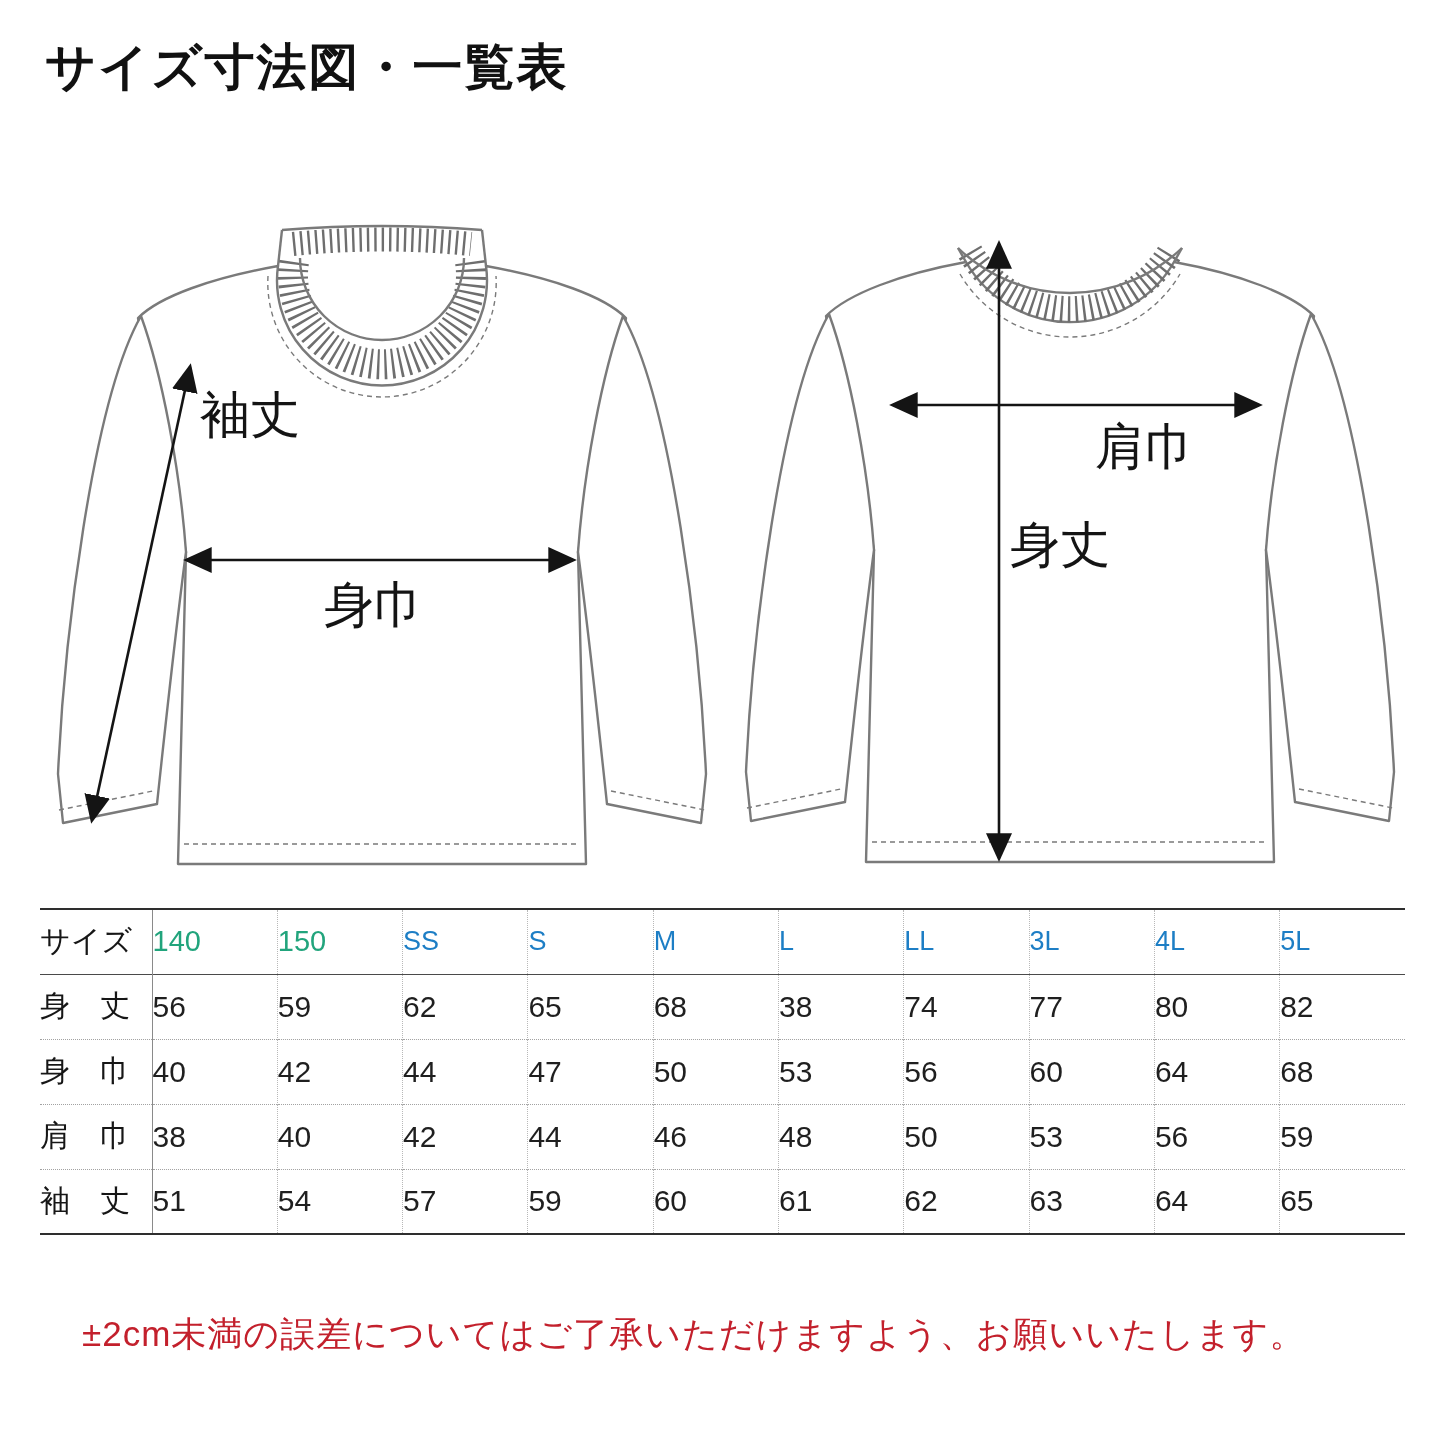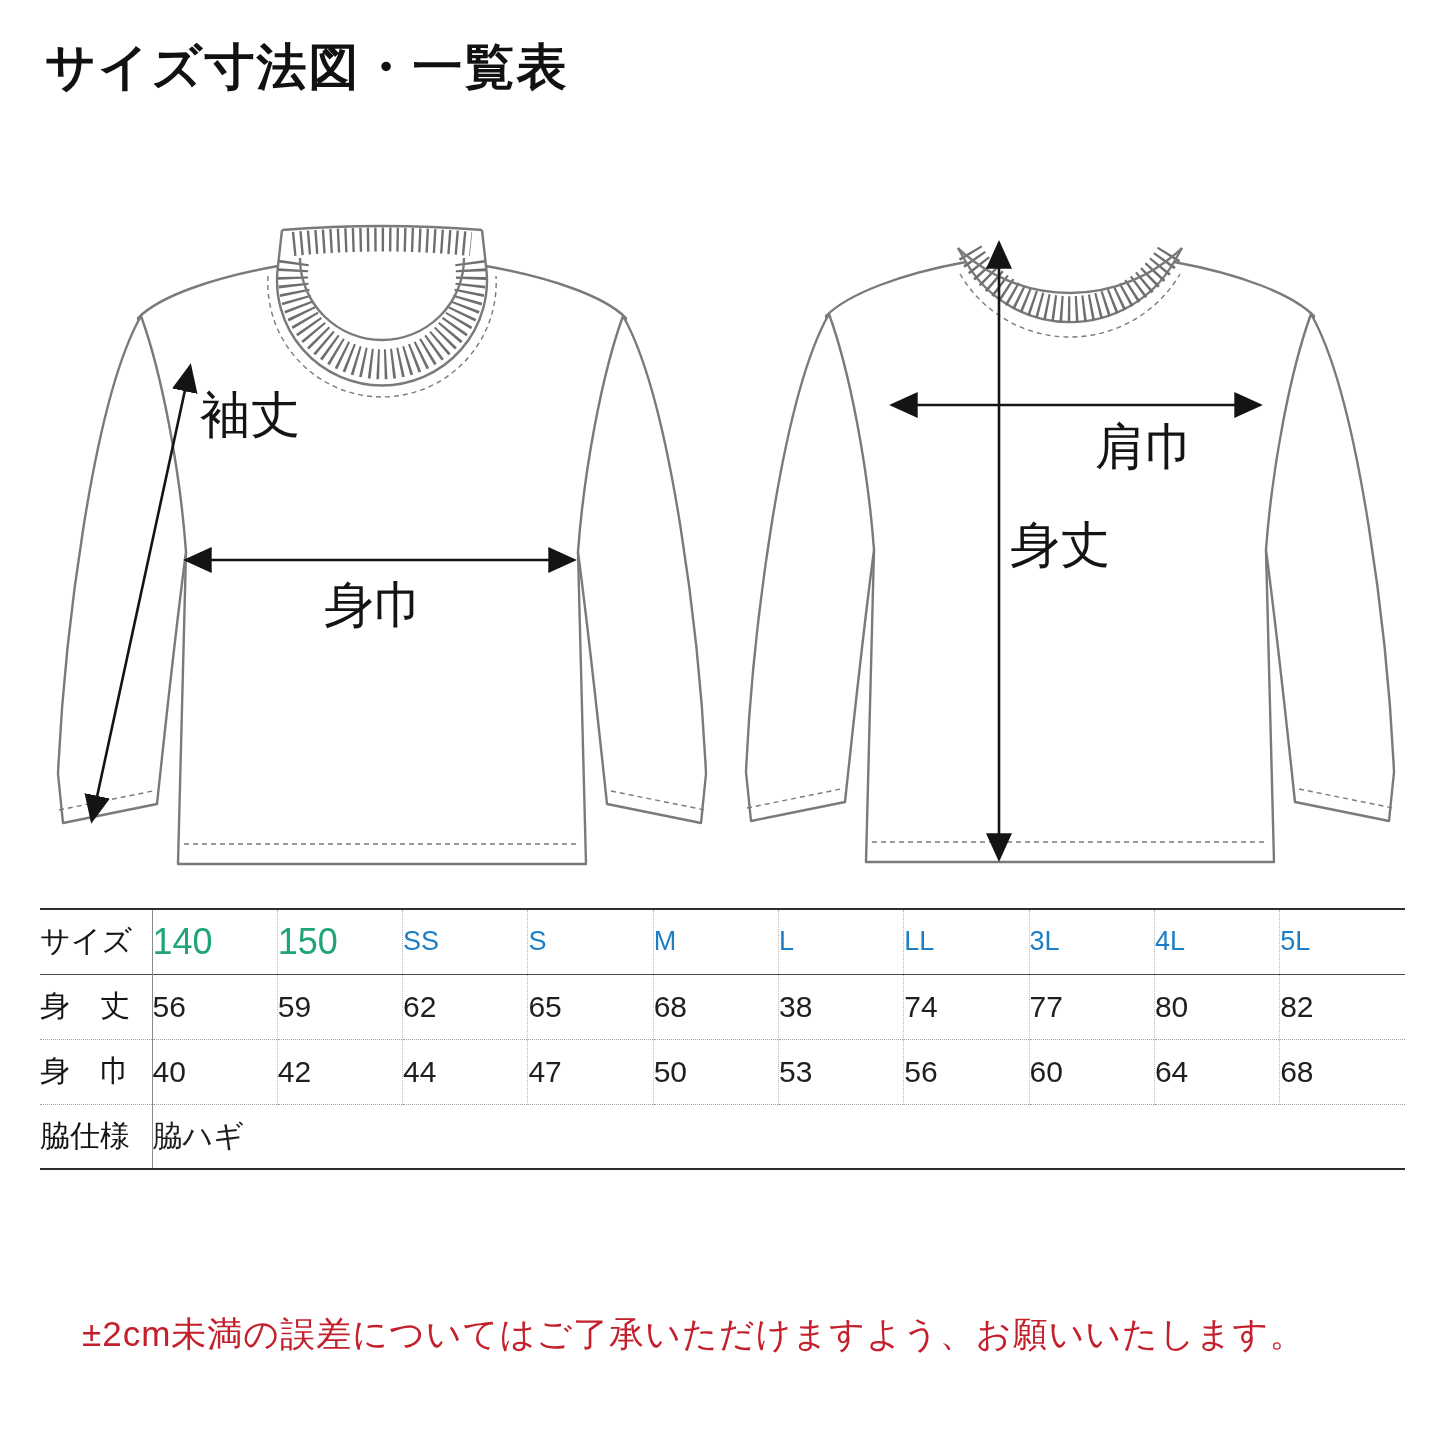--- a/index.html
+++ b/index.html
@@ -35,21 +35,21 @@
     font-family:"Liberation Sans","DejaVu Sans",sans-serif;
   }
   .size-table col.label-col { width:112px; }
   .lbl {
     border-right:1.5px solid #8a8a8a; text-align:left; padding-left:13px;
     font-size:30px; font-weight:500; color:#161616; white-space:pre;
   }
   thead tr { border-bottom:1.5px solid #4a4a4a; }
   tbody tr + tr { border-top:1px dotted #a2a2a2; }
   td.sz + td.sz, th.sz + th.sz { border-left:1px dotted #b8b8b8; }
-  th.hk { color:var(--kids);  font-size:36px; font-weight:500; }
+  th.hk { color:var(--kids);  font-size:29px; font-weight:500; }
   th.ha { color:var(--adult); font-size:27px; font-weight:500; }
   td.num { font-size:30px; color:#1f1f1f; }
   td.span-val { font-size:30px; color:#1f1f1f; }
 
   .notes { position:absolute; left:45px; top:1302px; color:var(--note);
            font-size:35px; line-height:63px; font-weight:500; letter-spacing:1px; }
   .notes .l2 { padding-left:37px; }
 </style>
 </head>
 <body>
@@ -168,22 +168,44 @@
         <td class="sz num">44</td>
         <td class="sz num">47</td>
         <td class="sz num">50</td>
         <td class="sz num">53</td>
         <td class="sz num">56</td>
         <td class="sz num">60</td>
         <td class="sz num">64</td>
         <td class="sz num">68</td>
       </tr>
       <tr>
-        <td class="lbl">脇仕様</td>
-        <td class="span-val" colspan="10">脇ハギ</td>
+        <td class="lbl">肩　巾</td>
+        <td class="sz num">38</td>
+        <td class="sz num">40</td>
+        <td class="sz num">42</td>
+        <td class="sz num">44</td>
+        <td class="sz num">46</td>
+        <td class="sz num">48</td>
+        <td class="sz num">50</td>
+        <td class="sz num">53</td>
+        <td class="sz num">56</td>
+        <td class="sz num">59</td>
+      </tr>
+      <tr>
+        <td class="lbl">袖　丈</td>
+        <td class="sz num">51</td>
+        <td class="sz num">54</td>
+        <td class="sz num">57</td>
+        <td class="sz num">59</td>
+        <td class="sz num">60</td>
+        <td class="sz num">61</td>
+        <td class="sz num">62</td>
+        <td class="sz num">63</td>
+        <td class="sz num">64</td>
+        <td class="sz num">65</td>
       </tr>
     </tbody>
   </table>
 
   <div class="notes">
     <div class="l2">±2cm未満の誤差についてはご了承いただけますよう、お願いいたします。</div>
   </div>
 
 </div>
 

